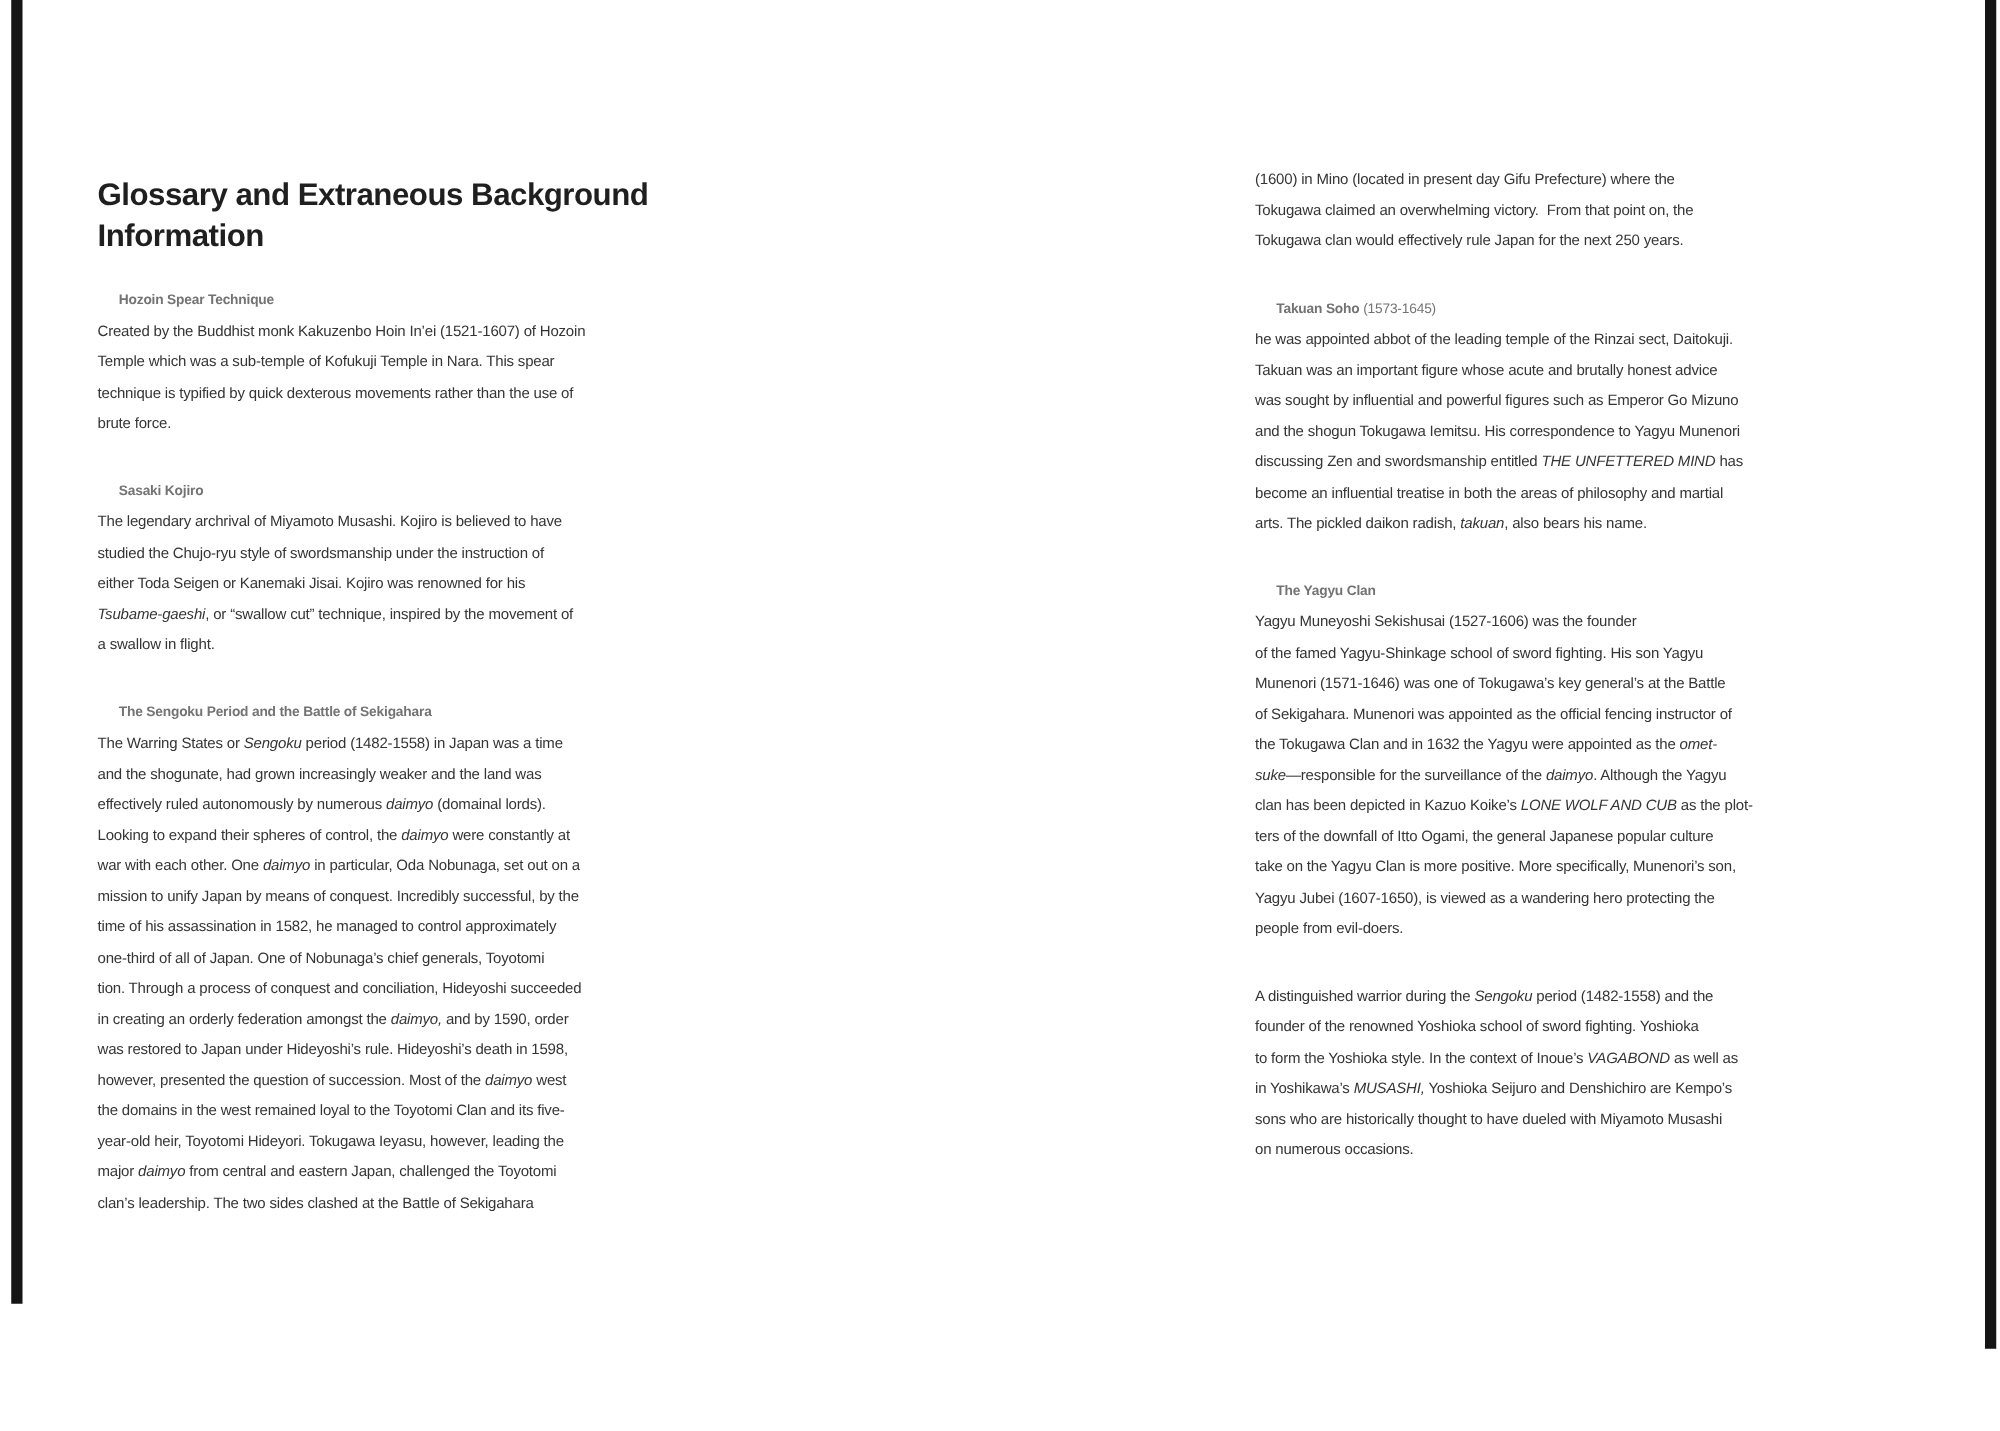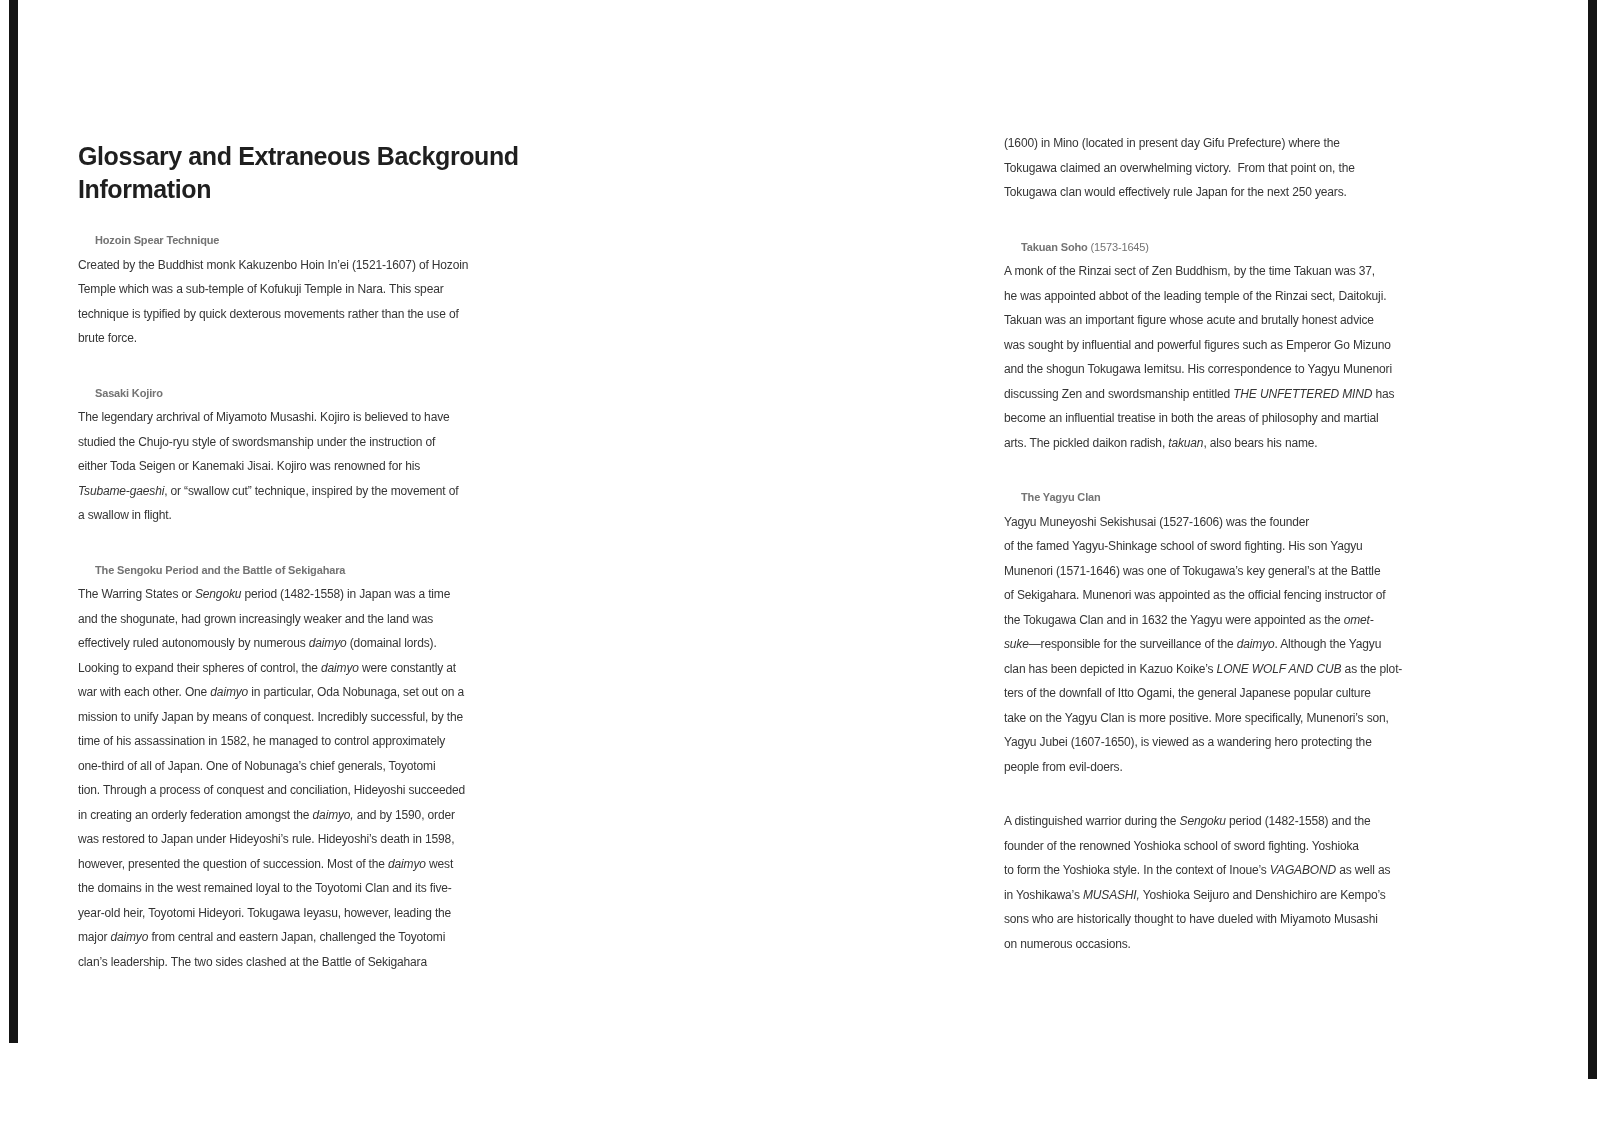--- a/index.html
+++ b/index.html
@@ -112,21 +112,20 @@
 
 <div class="page-col right">
   <div>
       <div class="section first">
         <div class="line"><span>(1600) in Mino (located in present day Gifu Prefecture) where the</span></div>
         <div class="line"><span>Tokugawa claimed an overwhelming victory.  From that point on, the</span></div>
         <div class="line"><span>Tokugawa clan would effectively rule Japan for the next 250 years.</span></div>
       </div>
       <div class="section">
         <div class="heading"><span class="bd">Takuan Soho</span><span> (1573-1645)</span></div>
-        <div class="line"><span>A monk of the Rinzai sect of Zen Buddhism, by the time Takuan was 37,</span></div>
         <div class="line"><span>he was appointed abbot of the leading temple of the Rinzai sect, Daitokuji.</span></div>
         <div class="line"><span>Takuan was an important figure whose acute and brutally honest advice</span></div>
         <div class="line"><span>was sought by influential and powerful figures such as Emperor Go Mizuno</span></div>
         <div class="line"><span>and the shogun Tokugawa Iemitsu. His correspondence to Yagyu Munenori</span></div>
         <div class="line"><span>discussing Zen and swordsmanship entitled </span><span class="it">THE UNFETTERED MIND</span><span> has</span></div>
         <div class="line"><span>become an influential treatise in both the areas of philosophy and martial</span></div>
         <div class="line"><span>arts. The pickled daikon radish, </span><span class="it">takuan</span><span>, also bears his name.</span></div>
       </div>
       <div class="section">
         <div class="heading"><span class="bd">The Yagyu Clan</span></div>

